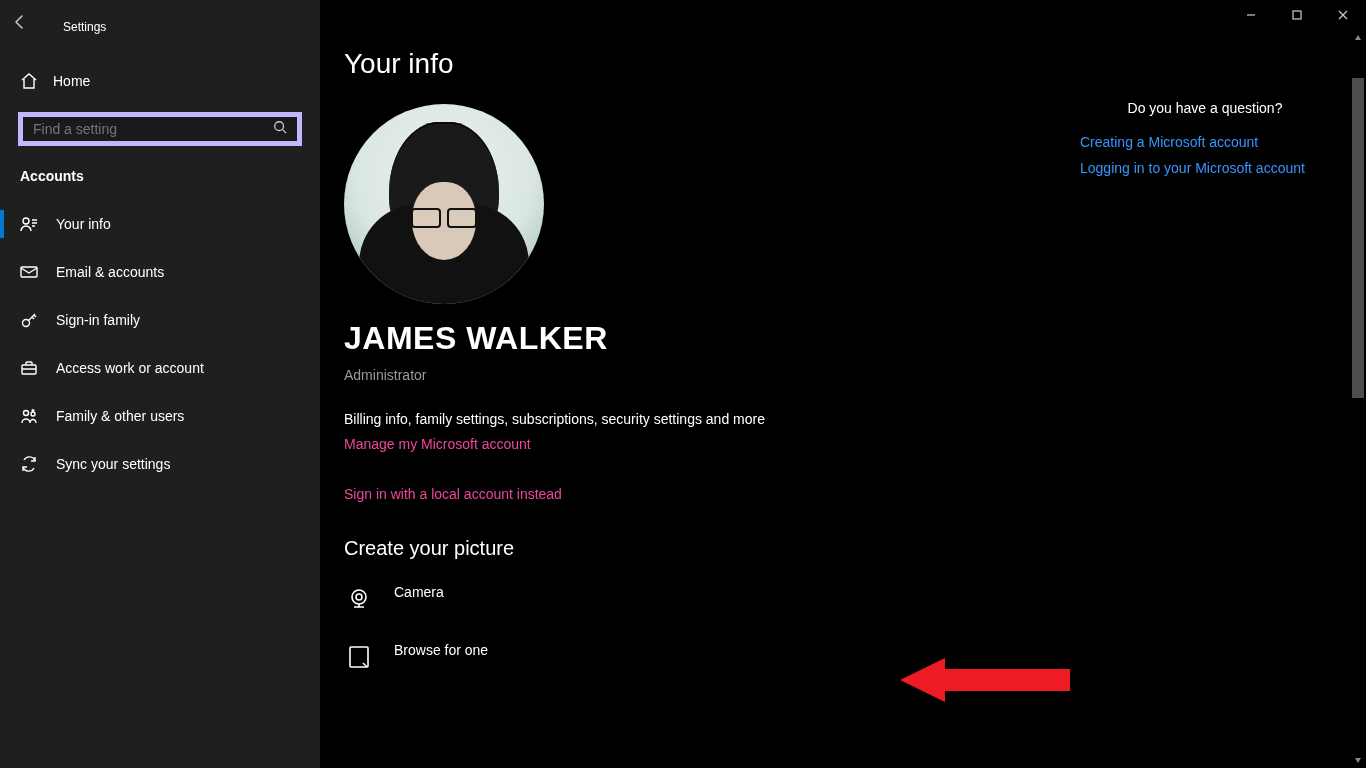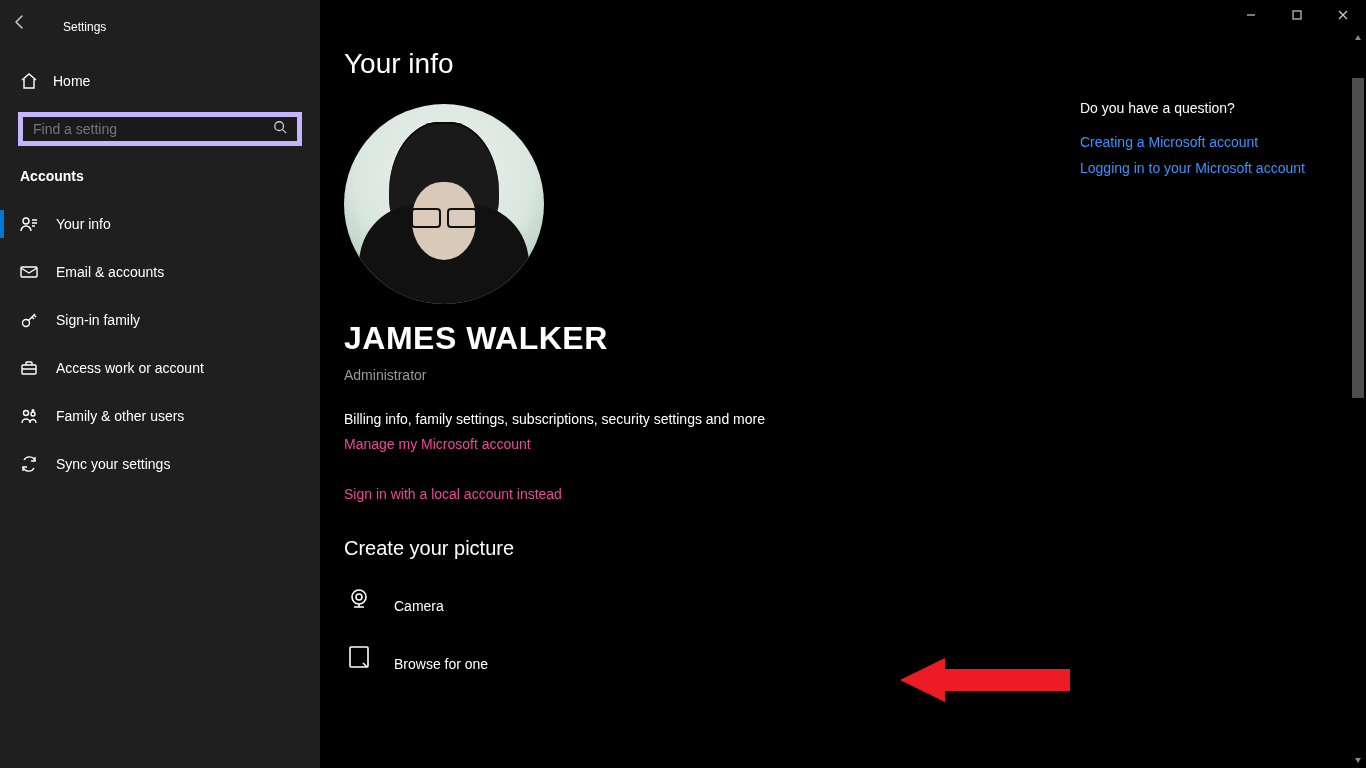--- a/index.html
+++ b/index.html
@@ -35,26 +35,26 @@
 .avatar .glasses { position: absolute; left: 50%; top: 104px; transform: translateX(-50%); width: 66px; height: 16px; z-index: 3; }
 .avatar .glasses::before, .avatar .glasses::after { content: ""; position: absolute; top: 0; width: 26px; height: 16px; border: 2px solid #111; border-radius: 4px; background: rgba(255,255,255,0.05); }
 .avatar .glasses::before { left: 0; }
 .avatar .glasses::after { right: 0; }
 .username { font-size: 32px; font-weight: 700; letter-spacing: 0.5px; margin-bottom: 10px; }
 .role { color: #9a9a9a; font-size: 14px; margin-bottom: 28px; }
 .billing-text { font-size: 14px; margin-bottom: 8px; }
 .link { color: #ec4899; font-size: 14px; cursor: pointer; display: inline-block; }
 .spacer { height: 32px; }
 .section-heading { font-size: 20px; font-weight: 400; margin-top: 34px; margin-bottom: 24px; }
-.option-row { display: flex; align-items: flex-end; gap: 20px; margin-bottom: 28px; cursor: pointer; }
+.option-row { display: flex; align-items: flex-start; gap: 20px; margin-bottom: 28px; cursor: pointer; }
 .option-row .oicon { width: 30px; height: 30px; display: flex; align-items: center; justify-content: center; }
 .option-row .oicon svg { width: 26px; height: 26px; stroke: #fff; fill: none; stroke-width: 1.6; }
 .option-row .olabel { font-size: 14px; }
 .right-col { position: absolute; right: 36px; top: 100px; width: 250px; }
-.help-title { font-size: 14px; margin-bottom: 18px; }
+.help-title { font-size: 14px; margin-bottom: 18px; text-align: center; }
 .help-link { color: #3794ff; font-size: 14px; display: block; margin-bottom: 10px; cursor: pointer; }
 .scrollbar { position: absolute; right: 0; top: 30px; bottom: 0; width: 16px; background: #000; }
 .scrollbar .thumb { position: absolute; top: 48px; left: 2px; right: 2px; height: 320px; background: #4d4d4d; }
 .scrollbar .arrow { position: absolute; left: 0; right: 0; height: 16px; display: flex; align-items: center; justify-content: center; cursor: pointer; }
 .scrollbar .arrow svg { width: 8px; height: 8px; fill: #888; }
 .scrollbar .arrow.up { top: 0; }
 .scrollbar .arrow.down { bottom: 0; }
 .annot-arrow { position: absolute; left: 580px; top: 655px; pointer-events: none; }
 .annot-arrow svg { width: 170px; height: 50px; }
 </style>

